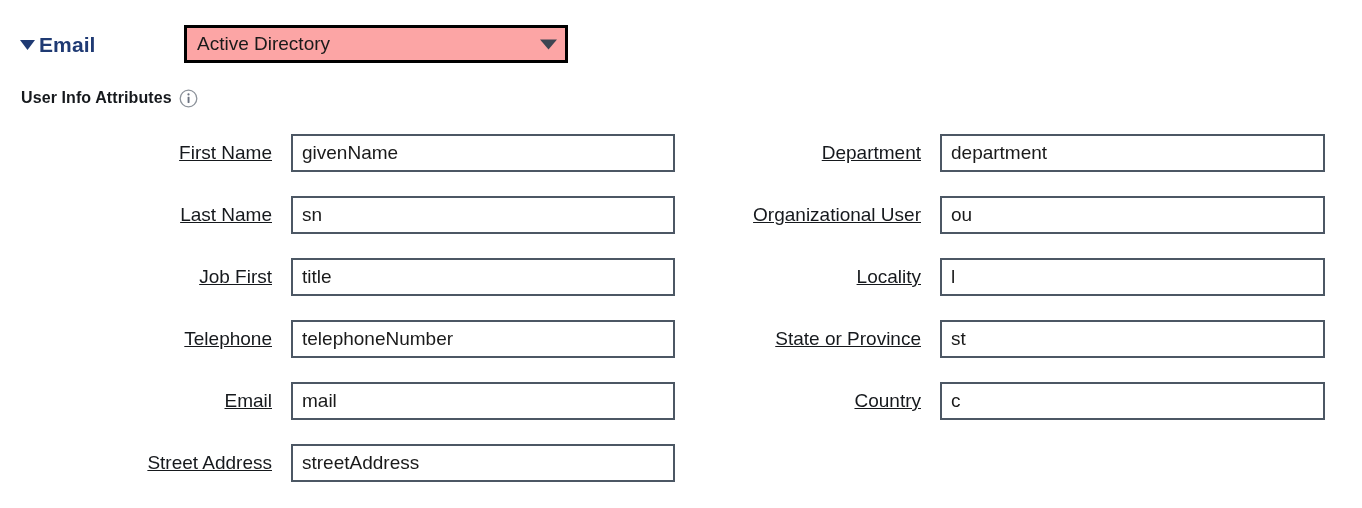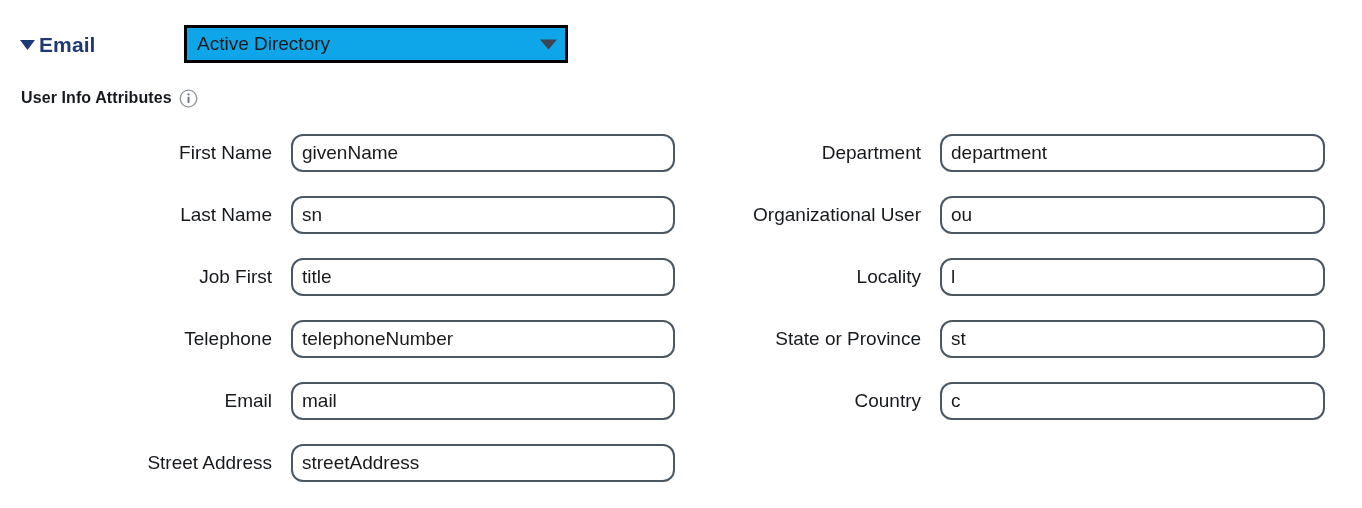--- a/index.html
+++ b/index.html
@@ -47,21 +47,21 @@
 
   
   .schema-select {
     position: absolute;
     left: 184px;
     top: 25px;
     width: 384px;
     height: 38px;
     box-sizing: border-box;
     border: 3px solid #000000;
-    background: #0ea5e9;
+    background: #fca5a5;
     display: flex;
     align-items: center;
     cursor: pointer;
   }
   .schema-select-value {
     font-size: 19px;
     color: #1a1a1a;
     padding-left: 10px;
     flex: 1;
     white-space: nowrap;
@@ -123,34 +123,35 @@
   }
   .field-label {
     width: 272px;
     text-align: right;
     font-size: 19px;
     color: #16191d;
     line-height: 38px;
     white-space: nowrap;
     padding-right: 0;
     box-sizing: border-box;
+    text-decoration: underline;
   }
   .field-input {
     margin-left: 19px;
     width: 384px;
     height: 38px;
     box-sizing: border-box;
     border: 2px solid #4c5764;
     background: #ffffff;
     font-family: "Liberation Sans", sans-serif;
     font-size: 19px;
     color: #1a1a1a;
     padding: 0 0 0 9px;
     outline: none;
-    border-radius: 12px;
+    border-radius: 0;
   }
   .form-col.right .field-label { width: 272px; }
   .form-col.right .field-input { width: 385px; }
 </style>
 </head>
 <body>
 
 <div class="schema-row">
   <span class="schema-toggle">
     <svg width="15" height="12" viewBox="0 0 15 12" aria-hidden="true">

